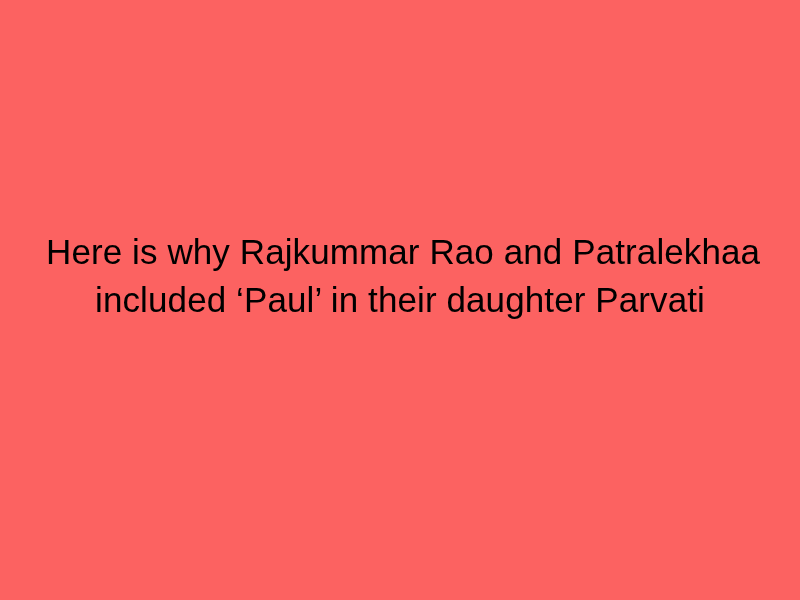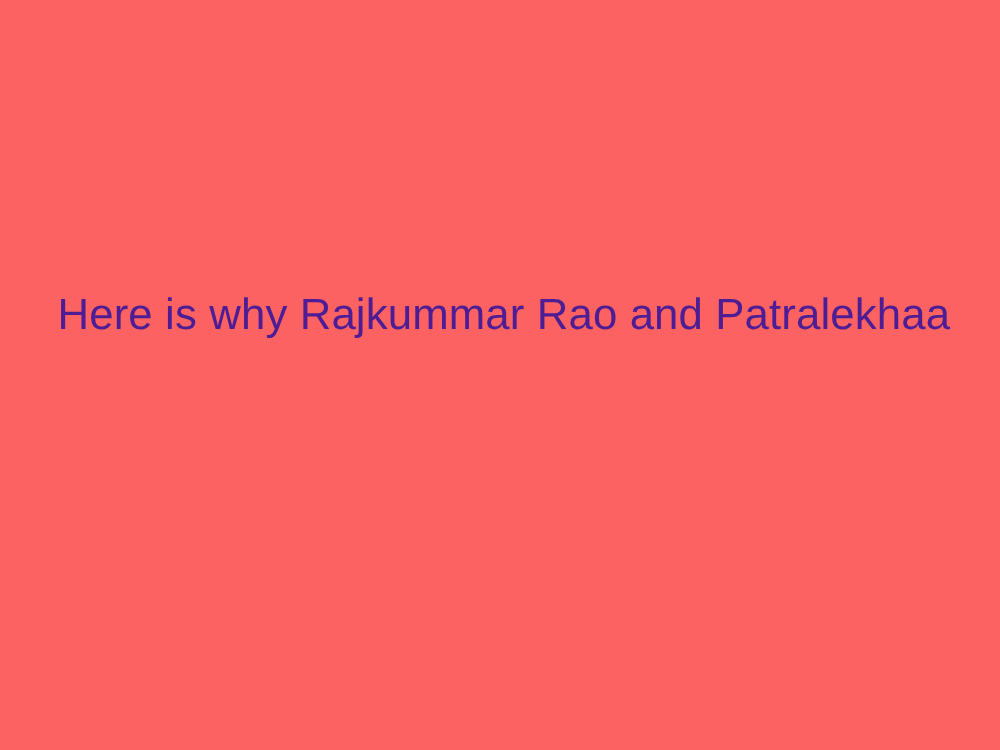--- a/index.html
+++ b/index.html
@@ -26,36 +26,37 @@
   }
 
   .headline {
     position: absolute;
     top: 228px;
     left: 0;
     width: 800px;
     padding: 0 46px;
     box-sizing: border-box;
     text-align: center;
-    color: #4c1d95;
+    color: #000000;
     font-family: "Liberation Sans", sans-serif;
     font-size: 35px;
     font-weight: 400;
     line-height: 48px;
     letter-spacing: 0.1px;
     -webkit-font-smoothing: antialiased;
   }
 
   .headline-line {
     display: block;
     white-space: nowrap;
   }
 </style>
 </head>
 <body>
 
 <div class="card">
 
   <div class="headline">
     <span class="headline-line">Here is why Rajkummar Rao and Patralekhaa</span>
+    <span class="headline-line">included ‘Paul’ in their daughter Parvati</span>
   </div>
 
 </div>
 
 </body></html>

